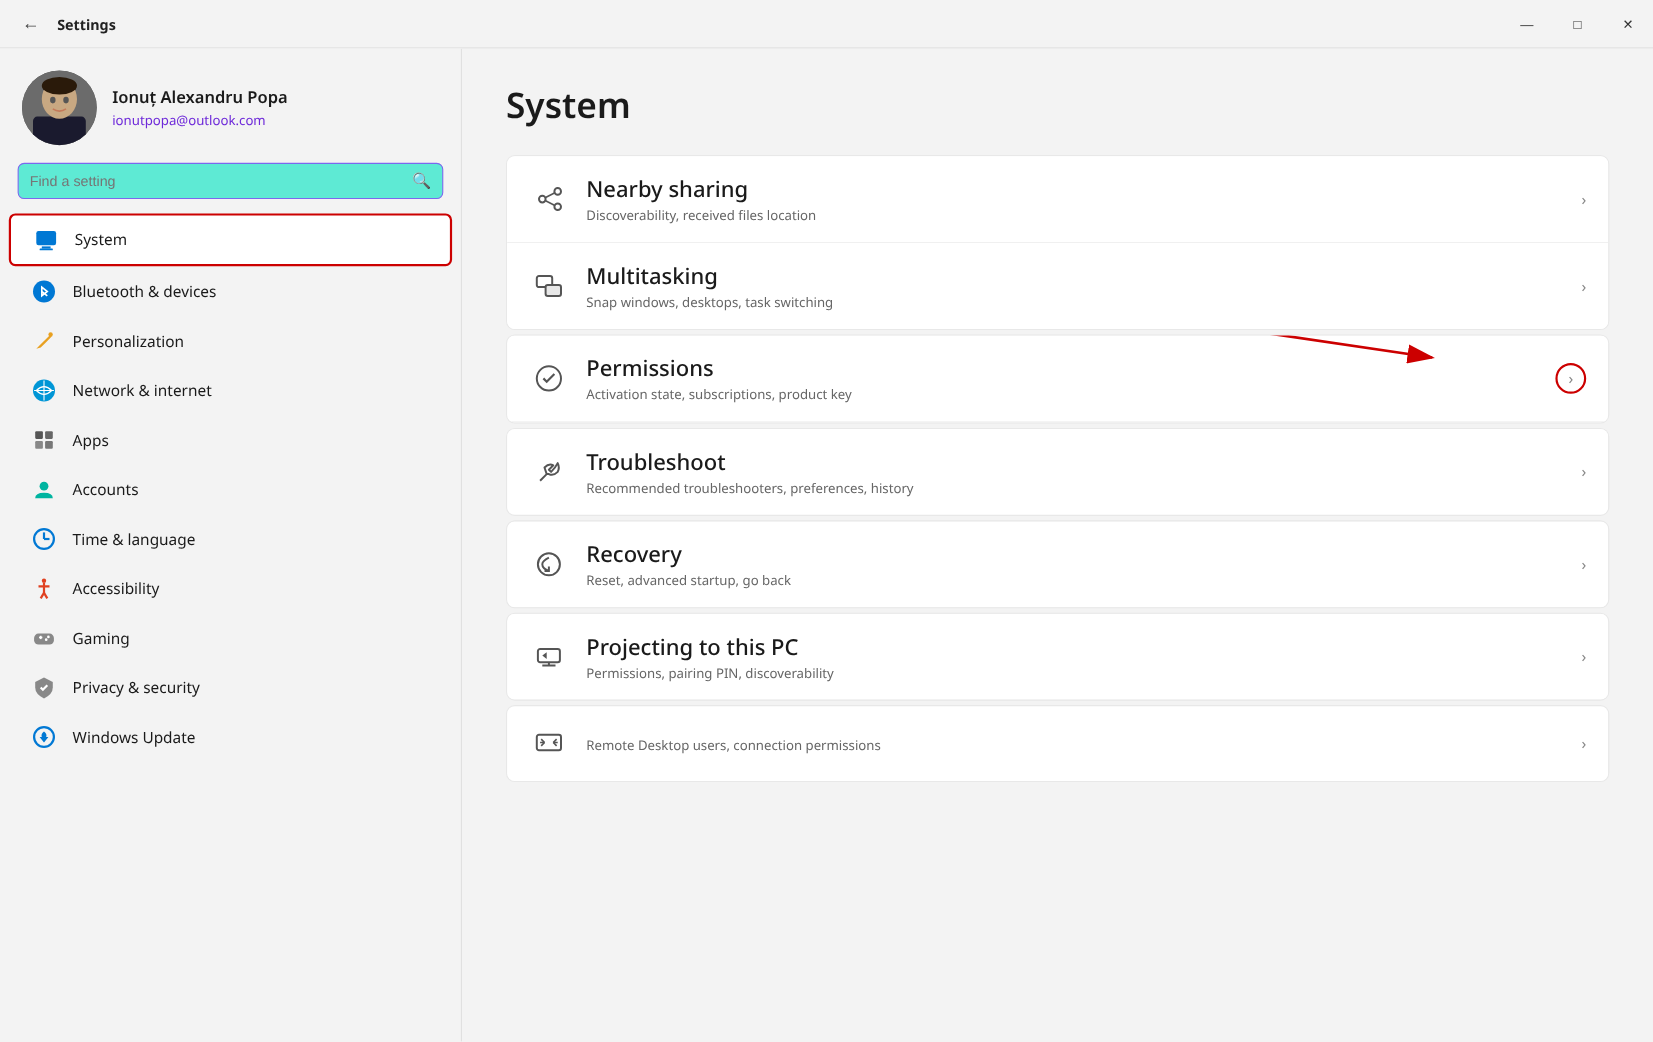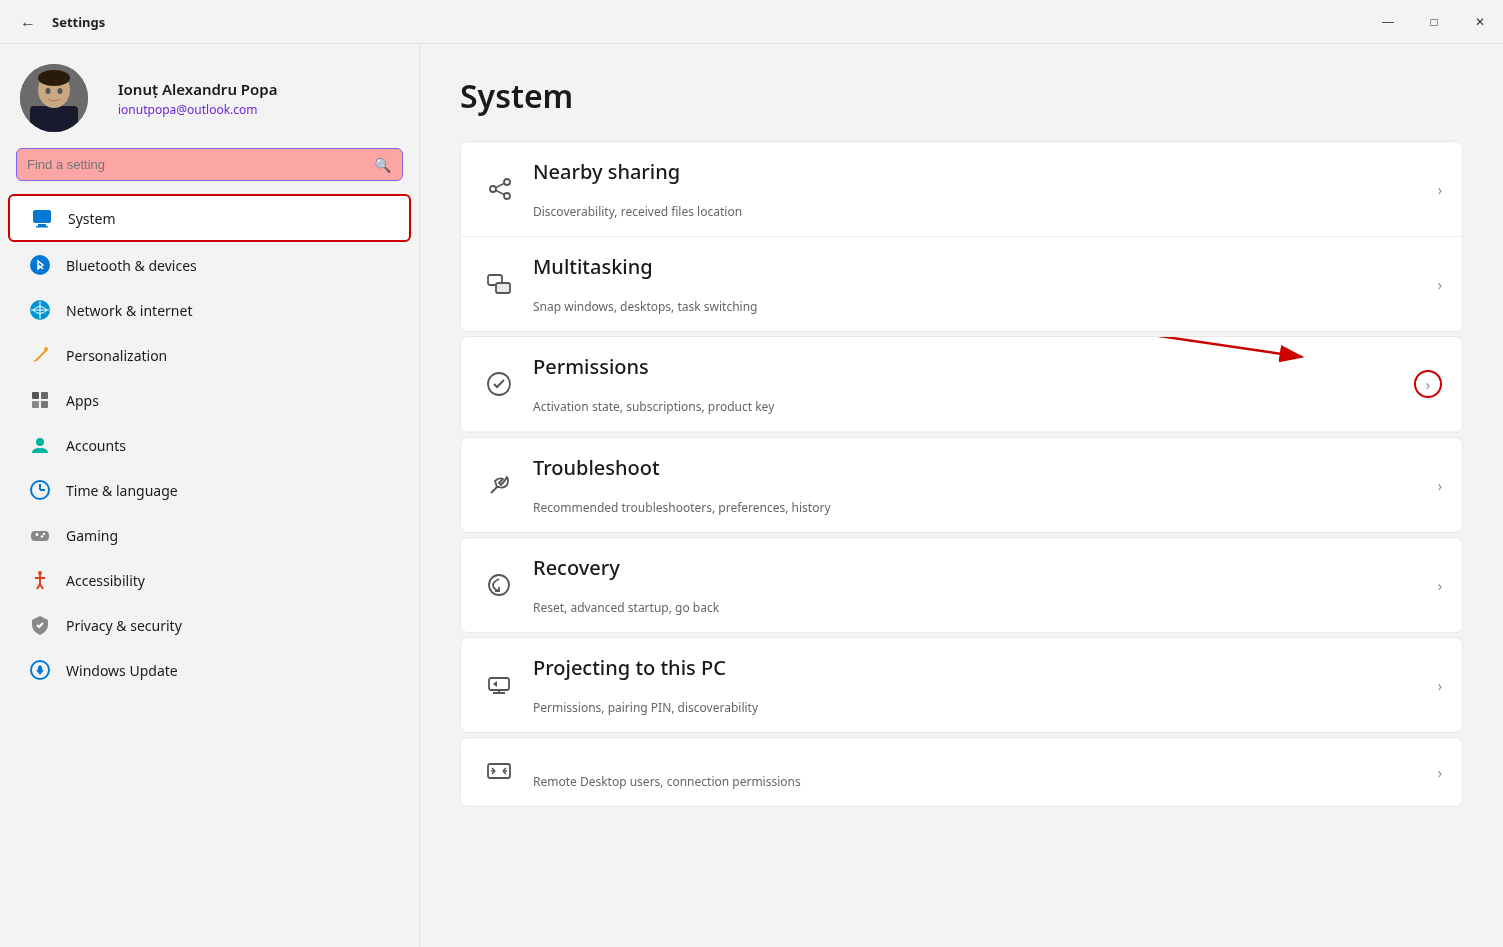--- a/index.html
+++ b/index.html
@@ -96,32 +96,32 @@
       height: 68px;
       border-radius: 50%;
       background: #555;
       flex-shrink: 0;
       overflow: hidden;
       display: flex;
       align-items: center;
       justify-content: center;
     }
     .user-avatar svg { width: 68px; height: 68px; }
-    .user-info { display: flex; flex-direction: column; margin-left: 16px; }
+    .user-info { display: flex; flex-direction: column; }
     .user-name { font-size: 15px; font-weight: 600; color: #1a1a1a; }
     .user-email { font-size: 12px; color: #6d28d9; margin-top: 2px; }
 
     
     .search-container {
       padding: 0 16px 12px 16px;
     }
     .search-box {
       display: flex;
       align-items: center;
-      background: #fca5a5;
+      background: #5eead4;
       border: 1.5px solid #7B68EE;
       border-radius: 6px;
       padding: 6px 10px;
       gap: 8px;
     }
     .search-box input {
       border: none;
       outline: none;
       font-size: 13px;
       flex: 1;
@@ -199,21 +199,21 @@
       height: 36px;
       display: flex;
       align-items: center;
       justify-content: center;
       flex-shrink: 0;
       font-size: 20px;
       color: #555;
     }
     .setting-text { flex: 1; }
     .setting-title { font-size: 20px; font-weight: 500; color: #1a1a1a; }
-    .setting-desc { font-size: 12px; color: #666; margin-top: 18px; }
+    .setting-desc { font-size: 12px; color: #666; margin-top: 2px; }
     .setting-chevron {
       font-size: 14px;
       color: #888;
       flex-shrink: 0;
     }
 
     
     .arrow-overlay {
       position: relative;
     }
@@ -304,43 +304,43 @@
             <circle cx="11" cy="11" r="10" fill="#0078d4"></circle>
             <path d="M9 7l5 4-5 4V7zM9 11l5 4" stroke="white" stroke-width="1.5" fill="none"></path>
           </svg>
         </div>
         <span class="nav-label">Bluetooth &amp; devices</span>
       </div>
 
       <div class="nav-item">
         <div class="nav-icon">
           <svg width="22" height="22" viewBox="0 0 22 22">
+            <path d="M4 18 L8 14 L14 8 L17 5 L18 7 L12 13 L8 17z" fill="#e8a020"></path>
+            <circle cx="17" cy="5" r="2" fill="#e8a020"></circle>
+            <path d="M4 18 L7 15 L4 18z" fill="#888"></path>
+          </svg>
+        </div>
+        <span class="nav-label">Personalization</span>
+      </div>
+
+      <div class="nav-item">
+        <div class="nav-icon">
+          <svg width="22" height="22" viewBox="0 0 22 22">
             <circle cx="11" cy="11" r="10" fill="#0096d6"></circle>
             <path d="M4 11 Q11 4 18 11 Q11 18 4 11z" stroke="white" stroke-width="1" fill="none"></path>
             <line x1="11" y1="2" x2="11" y2="20" stroke="white" stroke-width="1"></line>
             <line x1="2" y1="11" x2="20" y2="11" stroke="white" stroke-width="1"></line>
           </svg>
         </div>
         <span class="nav-label">Network &amp; internet</span>
       </div>
 
       <div class="nav-item">
         <div class="nav-icon">
           <svg width="22" height="22" viewBox="0 0 22 22">
-            <path d="M4 18 L8 14 L14 8 L17 5 L18 7 L12 13 L8 17z" fill="#e8a020"></path>
-            <circle cx="17" cy="5" r="2" fill="#e8a020"></circle>
-            <path d="M4 18 L7 15 L4 18z" fill="#888"></path>
-          </svg>
-        </div>
-        <span class="nav-label">Personalization</span>
-      </div>
-
-      <div class="nav-item">
-        <div class="nav-icon">
-          <svg width="22" height="22" viewBox="0 0 22 22">
             <rect x="3" y="3" width="7" height="7" rx="1" fill="#555"></rect>
             <rect x="12" y="3" width="7" height="7" rx="1" fill="#666"></rect>
             <rect x="3" y="12" width="7" height="7" rx="1" fill="#888"></rect>
             <rect x="12" y="12" width="7" height="7" rx="1" fill="#777"></rect>
           </svg>
         </div>
         <span class="nav-label">Apps</span>
       </div>
 
       <div class="nav-item">
@@ -355,46 +355,46 @@
 
       <div class="nav-item">
         <div class="nav-icon">
           <svg width="22" height="22" viewBox="0 0 22 22">
             <circle cx="11" cy="11" r="9" stroke="#0078d4" stroke-width="2" fill="none"></circle>
             <line x1="11" y1="11" x2="11" y2="5" stroke="#0078d4" stroke-width="2"></line>
             <line x1="11" y1="11" x2="16" y2="11" stroke="#0078d4" stroke-width="2"></line>
           </svg>
         </div>
         <span class="nav-label">Time &amp; language</span>
+      </div>
+
+      <div class="nav-item">
+        <div class="nav-icon">
+          <svg width="22" height="22" viewBox="0 0 22 22">
+            <circle cx="11" cy="4" r="2" fill="#e04020"></circle>
+            <line x1="11" y1="6" x2="11" y2="15" stroke="#e04020" stroke-width="2"></line>
+            <line x1="6" y1="9" x2="16" y2="9" stroke="#e04020" stroke-width="2"></line>
+            <line x1="11" y1="15" x2="8" y2="20" stroke="#e04020" stroke-width="2"></line>
+            <line x1="11" y1="15" x2="14" y2="20" stroke="#e04020" stroke-width="2"></line>
+          </svg>
+        </div>
+        <span class="nav-label">Accessibility</span>
       </div>
 
       <div class="nav-item">
         <div class="nav-icon">
           <svg width="22" height="22" viewBox="0 0 22 22">
             <rect x="2" y="7" width="18" height="10" rx="4" fill="#888"></rect>
             <line x1="8" y1="12" x2="8" y2="9" stroke="white" stroke-width="1.5"></line>
             <line x1="6.5" y1="10.5" x2="9.5" y2="10.5" stroke="white" stroke-width="1.5"></line>
             <circle cx="15" cy="10" r="1.2" fill="white"></circle>
             <circle cx="13" cy="12.5" r="1.2" fill="white"></circle>
           </svg>
         </div>
         <span class="nav-label">Gaming</span>
-      </div>
-
-      <div class="nav-item">
-        <div class="nav-icon">
-          <svg width="22" height="22" viewBox="0 0 22 22">
-            <circle cx="11" cy="4" r="2" fill="#e04020"></circle>
-            <line x1="11" y1="6" x2="11" y2="15" stroke="#e04020" stroke-width="2"></line>
-            <line x1="6" y1="9" x2="16" y2="9" stroke="#e04020" stroke-width="2"></line>
-            <line x1="11" y1="15" x2="8" y2="20" stroke="#e04020" stroke-width="2"></line>
-            <line x1="11" y1="15" x2="14" y2="20" stroke="#e04020" stroke-width="2"></line>
-          </svg>
-        </div>
-        <span class="nav-label">Accessibility</span>
       </div>
 
       <div class="nav-item">
         <div class="nav-icon">
           <svg width="22" height="22" viewBox="0 0 22 22">
             <path d="M11 2 L19 6 L19 11 Q19 17 11 21 Q3 17 3 11 L3 6 Z" fill="#888"></path>
             <path d="M8 11 L10 13 L14 9" stroke="white" stroke-width="2" fill="none"></path>
           </svg>
         </div>
         <span class="nav-label">Privacy &amp; security</span>

